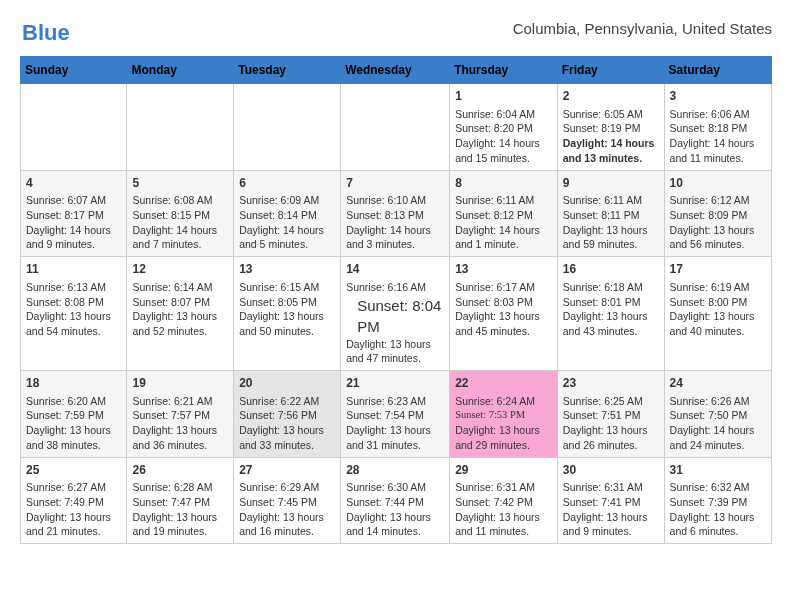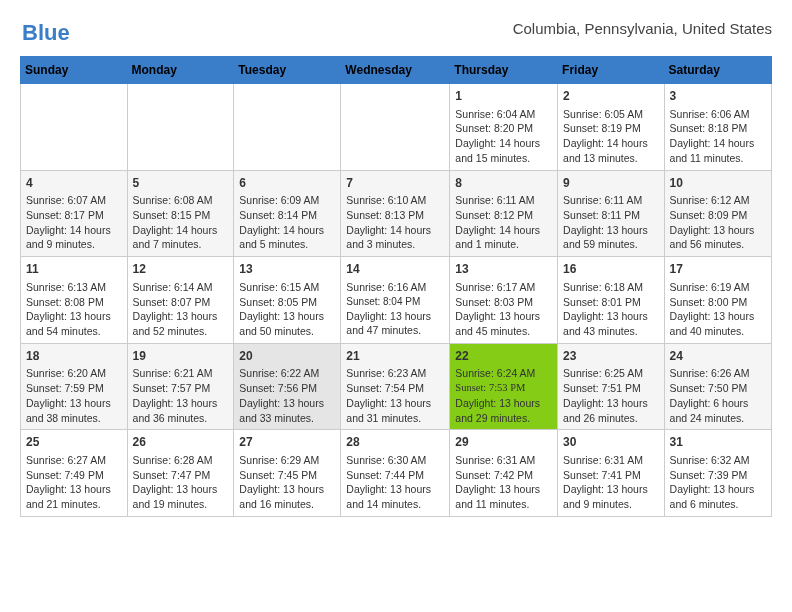--- a/index.html
+++ b/index.html
@@ -115,21 +115,21 @@
         <td>
           <span class="day-num">1</span>
           <span style="display: block; font-size: 10.5px;">Sunrise: 6:04 AM</span>
           <span style="display: block; font-size: 10.5px;">Sunset: 8:20 PM</span>
           <span style="display: block; font-size: 10.5px;">Daylight: 14 hours and 15 minutes.</span>
         </td>
         <td>
           <span class="day-num">2</span>
           <span style="display: block; font-size: 10.5px;">Sunrise: 6:05 AM</span>
           <span style="display: block; font-size: 10.5px;">Sunset: 8:19 PM</span>
-          <span style="display: block; font-size: 10.5px;">Daylight: 14 hours and 13 minutes.</span>
+          <span style="display: block; font-size: 10.5px; font-weight: bold;">Daylight: 14 hours and 13 minutes.</span>
         </td>
         <td>
           <span class="day-num">3</span>
           <span style="display: block; font-size: 10.5px;">Sunrise: 6:06 AM</span>
           <span style="display: block; font-size: 10.5px;">Sunset: 8:18 PM</span>
           <span style="display: block; font-size: 10.5px;">Daylight: 14 hours and 11 minutes.</span>
         </td>
       </tr>
       <tr>
         <td style="background-color: rgb(245, 245, 245);">
@@ -190,21 +190,21 @@
         </td>
         <td>
           <span class="day-num">13</span>
           <span style="display: block; font-size: 10.5px;">Sunrise: 6:15 AM</span>
           <span style="display: block; font-size: 10.5px;">Sunset: 8:05 PM</span>
           <span style="display: block; font-size: 10.5px;">Daylight: 13 hours and 50 minutes.</span>
         </td>
         <td>
           <span class="day-num">14</span>
           <span style="display: block; font-size: 10.5px;">Sunrise: 6:16 AM</span>
-          <span style="display: block; font-size: 10px;">Sunset: 8:04 PM</span>
+          <span style="display: block; font-size: 15px; margin-left: 11px;">Sunset: 8:04 PM</span>
           <span style="display: block; font-size: 10.5px;">Daylight: 13 hours and 47 minutes.</span>
         </td>
         <td>
           <span class="day-num">13</span>
           <span style="display: block; font-size: 10.5px;">Sunrise: 6:17 AM</span>
           <span style="display: block; font-size: 10.5px;">Sunset: 8:03 PM</span>
           <span style="display: block; font-size: 10.5px;">Daylight: 13 hours and 45 minutes.</span>
         </td>
         <td>
           <span class="day-num">16</span>
@@ -237,37 +237,37 @@
           <span style="display: block; font-size: 10.5px;">Sunrise: 6:22 AM</span>
           <span style="display: block; font-size: 10.5px;">Sunset: 7:56 PM</span>
           <span style="display: block; font-size: 10.5px;">Daylight: 13 hours and 33 minutes.</span>
         </td>
         <td style="background-color: rgb(245, 245, 245);">
           <span class="day-num">21</span>
           <span style="display: block; font-size: 10.5px;">Sunrise: 6:23 AM</span>
           <span style="display: block; font-size: 10.5px;">Sunset: 7:54 PM</span>
           <span style="display: block; font-size: 10.5px;">Daylight: 13 hours and 31 minutes.</span>
         </td>
-        <td style="background-color: #84cc16;">
+        <td style="background-color: #f9a8d4;">
           <span class="day-num">22</span>
           <span style="display: block; font-size: 10.5px;">Sunrise: 6:24 AM</span>
           <span style="display: block; font-size: 10.5px; font-family: Liberation Serif, serif;">Sunset: 7:53 PM</span>
           <span style="display: block; font-size: 10.5px;">Daylight: 13 hours and 29 minutes.</span>
         </td>
         <td style="background-color: rgb(245, 245, 245);">
           <span class="day-num">23</span>
           <span style="display: block; font-size: 10.5px;">Sunrise: 6:25 AM</span>
           <span style="display: block; font-size: 10.5px;">Sunset: 7:51 PM</span>
           <span style="display: block; font-size: 10.5px;">Daylight: 13 hours and 26 minutes.</span>
         </td>
         <td style="background-color: rgb(245, 245, 245);">
           <span class="day-num">24</span>
           <span style="display: block; font-size: 10.5px;">Sunrise: 6:26 AM</span>
           <span style="display: block; font-size: 10.5px;">Sunset: 7:50 PM</span>
-          <span style="display: block; font-size: 10.5px;">Daylight: 6 hours and 24 minutes.</span>
+          <span style="display: block; font-size: 10.5px;">Daylight: 14 hours and 24 minutes.</span>
         </td>
       </tr>
       <tr>
         <td>
           <span class="day-num">25</span>
           <span style="display: block; font-size: 10.5px;">Sunrise: 6:27 AM</span>
           <span style="display: block; font-size: 10.5px;">Sunset: 7:49 PM</span>
           <span style="display: block; font-size: 10.5px;">Daylight: 13 hours and 21 minutes.</span>
         </td>
         <td>

